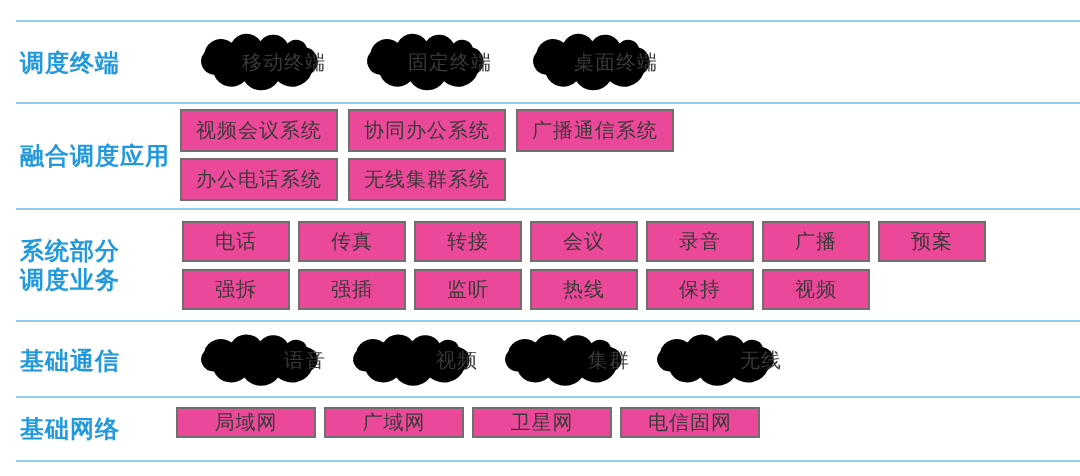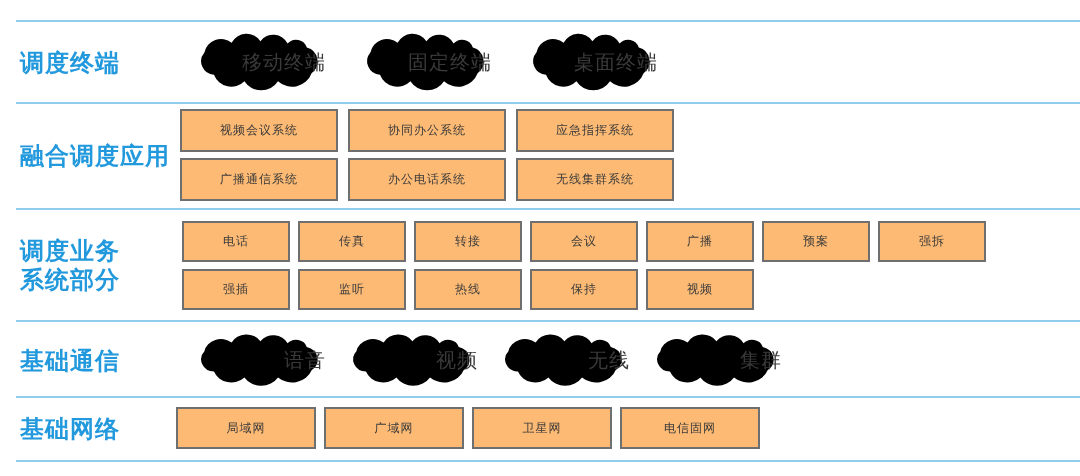--- a/index.html
+++ b/index.html
@@ -42,23 +42,23 @@
   }
   .cloud-label{
     position:relative;z-index:1;
     font-size:20px;color:var(--box-text);
     letter-spacing:1px;
     white-space:nowrap;
   }
   
   .box{
     border:2px solid var(--box-border);
-    background:#fdba74;
+    background:#ec4899;
     display:flex;align-items:center;justify-content:center;
-    font-size:12px;color:var(--box-text);
+    font-size:20px;color:var(--box-text);
     letter-spacing:1px;
     box-sizing:border-box;
     white-space:nowrap;
   }
   .grid-apps{
     position:absolute;left:168px;top:109px;
     display:grid;
     grid-template-columns:repeat(3,158px);
     grid-auto-rows:43px;
     column-gap:10px;row-gap:6px;
@@ -67,21 +67,21 @@
     position:absolute;left:170px;top:221px;
     display:grid;
     grid-template-columns:repeat(7,108px);
     grid-auto-rows:41px;
     column-gap:8px;row-gap:7px;font-family:Liberation Serif, serif;
   }
   .row-networks{
     position:absolute;left:164px;top:407px;
     display:flex;gap:8px;
   }
-  .row-networks .box{width:140px;height:42px;}
+  .row-networks .box{width:140px;height:31px;}
   .clouds-terminals{left:178px;top:30px;gap:30px;}
   .clouds-terminals .cloud{width:136px;height:64px;}
   .clouds-comm{left:178px;top:331px;gap:16px;}
   .clouds-comm .cloud{width:136px;height:58px;}
 </style>
 </head>
 <body>
 
 <svg width="0" height="0" style="position:absolute" aria-hidden="true">
   <defs>
@@ -117,35 +117,35 @@
           <use href="#cloudPath"></use>
         </svg>
       <span class="cloud-label">桌面终端</span>
     </div>
   </div>
 
   <div class="layer-label" style="top:141px">融合调度应用</div>
   <div class="grid-apps">
     <div class="box">视频会议系统</div>
     <div class="box">协同办公系统</div>
-    <div class="box">应急指挥系统</div>
     <div class="box">广播通信系统</div>
     <div class="box">办公电话系统</div>
     <div class="box">无线集群系统</div>
   </div>
 
   <div class="layer-label" style="top:236px">
+    <div>系统部分</div>
     <div>调度业务</div>
-    <div>系统部分</div>
   </div>
   <div class="grid-services">
     <div class="box">电话</div>
     <div class="box">传真</div>
     <div class="box">转接</div>
     <div class="box">会议</div>
+    <div class="box">录音</div>
     <div class="box">广播</div>
     <div class="box">预案</div>
     <div class="box">强拆</div>
     <div class="box">强插</div>
     <div class="box">监听</div>
     <div class="box">热线</div>
     <div class="box">保持</div>
     <div class="box">视频</div>
   </div>
 
@@ -160,27 +160,27 @@
     <div class="cloud">
       <svg viewBox="-10 -8 170 80" preserveAspectRatio="none">
           <use href="#cloudPath"></use>
         </svg>
       <span class="cloud-label">视频</span>
     </div>
     <div class="cloud">
       <svg viewBox="-10 -8 170 80" preserveAspectRatio="none">
           <use href="#cloudPath"></use>
         </svg>
-      <span class="cloud-label">无线</span>
+      <span class="cloud-label">集群</span>
     </div>
     <div class="cloud">
       <svg viewBox="-10 -8 170 80" preserveAspectRatio="none">
           <use href="#cloudPath"></use>
         </svg>
-      <span class="cloud-label">集群</span>
+      <span class="cloud-label">无线</span>
     </div>
   </div>
 
   <div class="layer-label" style="top:414px">基础网络</div>
   <div class="row-networks">
     <div class="box">局域网</div>
     <div class="box">广域网</div>
     <div class="box">卫星网</div>
     <div class="box">电信固网</div>
   </div>

